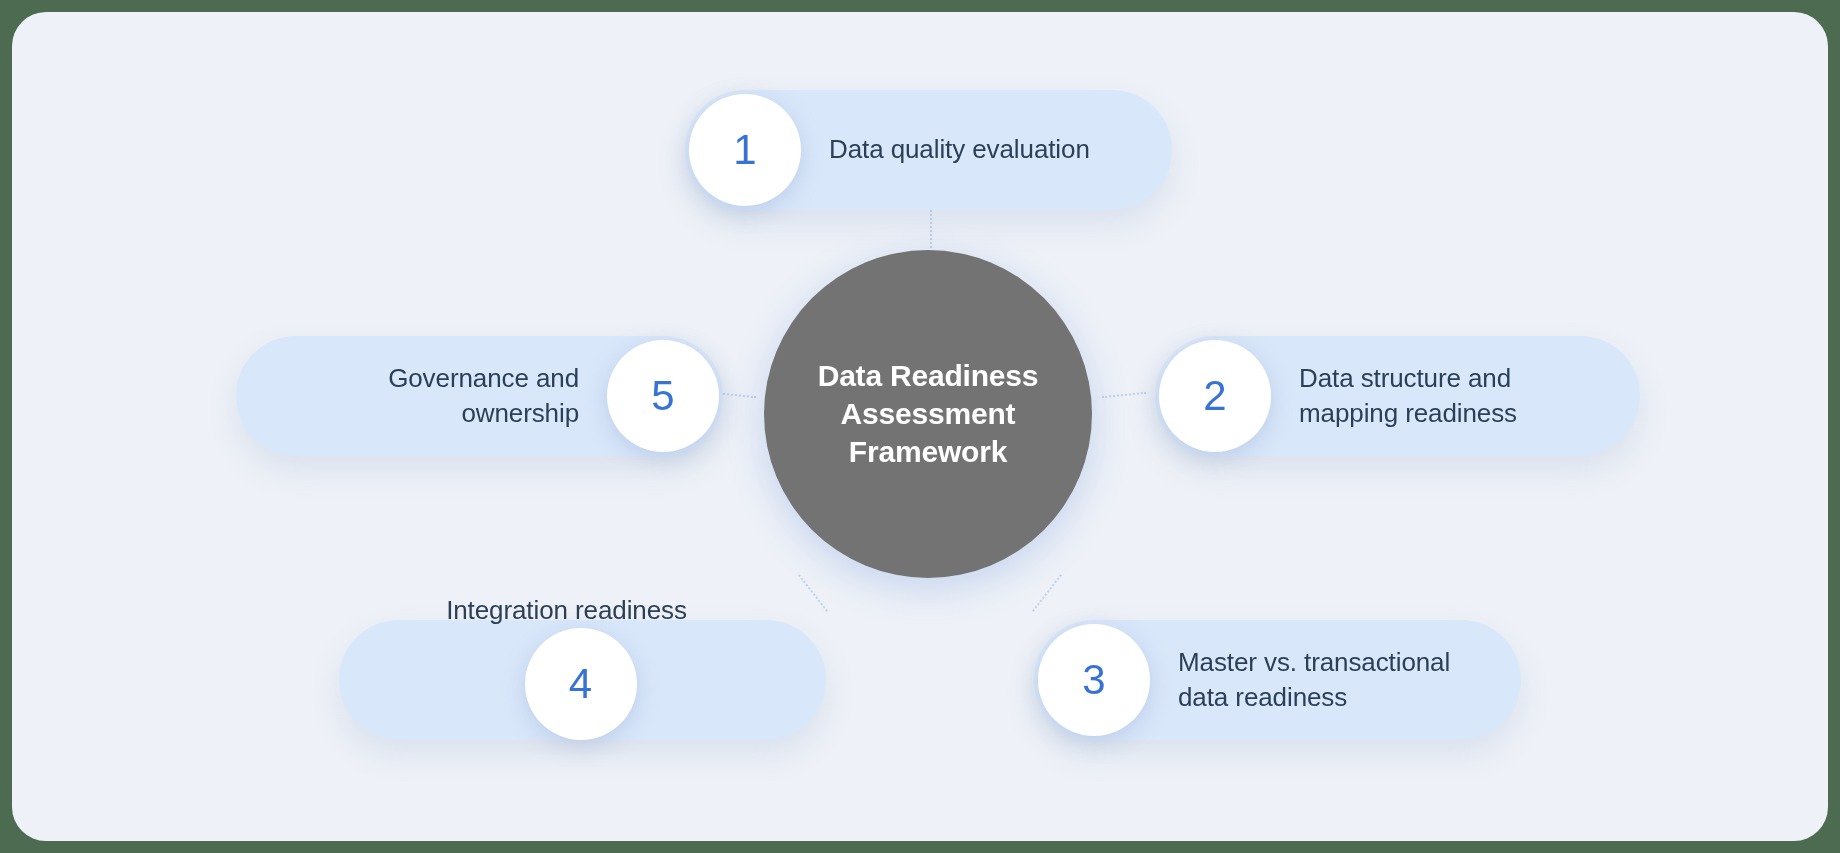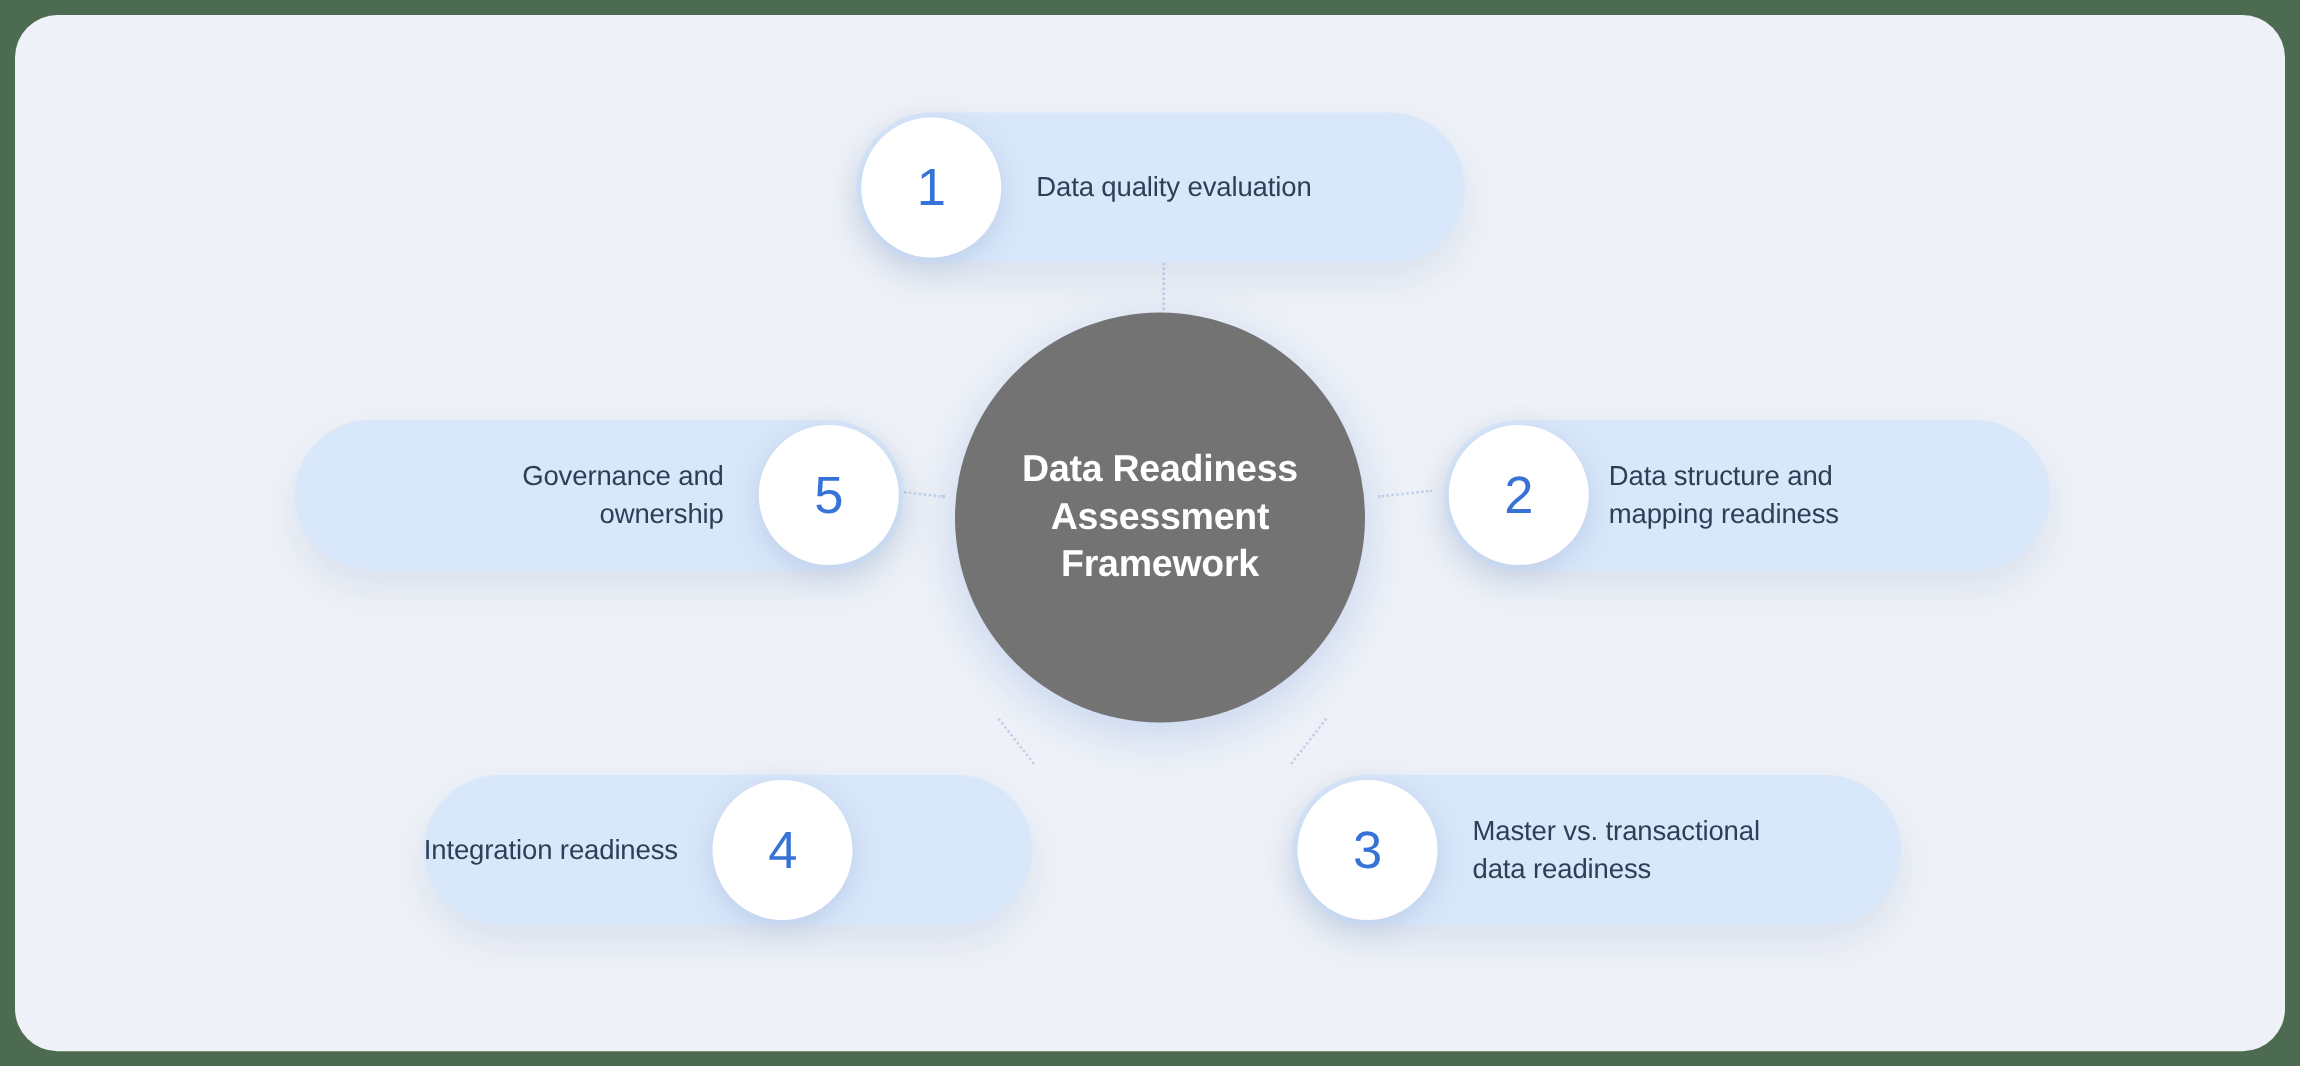--- a/index.html
+++ b/index.html
@@ -125,21 +125,21 @@
     align-items: center;
     justify-content: center;
     color: #3773d6;
     font-size: 42px;
     font-weight: 400;
     box-shadow: 0 6px 22px rgba(120,150,195,.30);
   }
 
   .pill-label {
     color: #2b3f56;
-    font-size: 22px;
+    font-size: 26px;
     font-weight: 400;
     line-height: 1.35;
     letter-spacing: -.1px;
     white-space: pre-line;
   }
 
   
   .pill-1 {
     left: 673px;
     top: 78px;
@@ -150,39 +150,41 @@
   .pill-1 .pill-label { margin-left: 28px; }
 
   
   .pill-2 {
     left: 1143px;
     top: 324px;
     width: 485px;
     height: 120px;
     padding-left: 4px;
   }
-  .pill-2 .pill-label { margin-left: 16px; }
+  .pill-2 .pill-label { margin-left: 28px; }
 
   
   .pill-3 {
     left: 1022px;
     top: 608px;
     width: 487px;
     height: 120px;
     padding-left: 4px;
   }
   .pill-3 .pill-label { margin-left: 28px; }
 
   
   .pill-4 {
     left: 327px;
     top: 608px;
     width: 487px;
     height: 120px;
     padding-right: 4px;
+    justify-content: flex-end;
+    flex-direction: column;
   }
   .pill-4 .pill-label { margin-right: 28px; text-align: right; }
 
   
   .pill-5 {
     left: 224px;
     top: 324px;
     width: 487px;
     height: 120px;
     padding-right: 4px;

